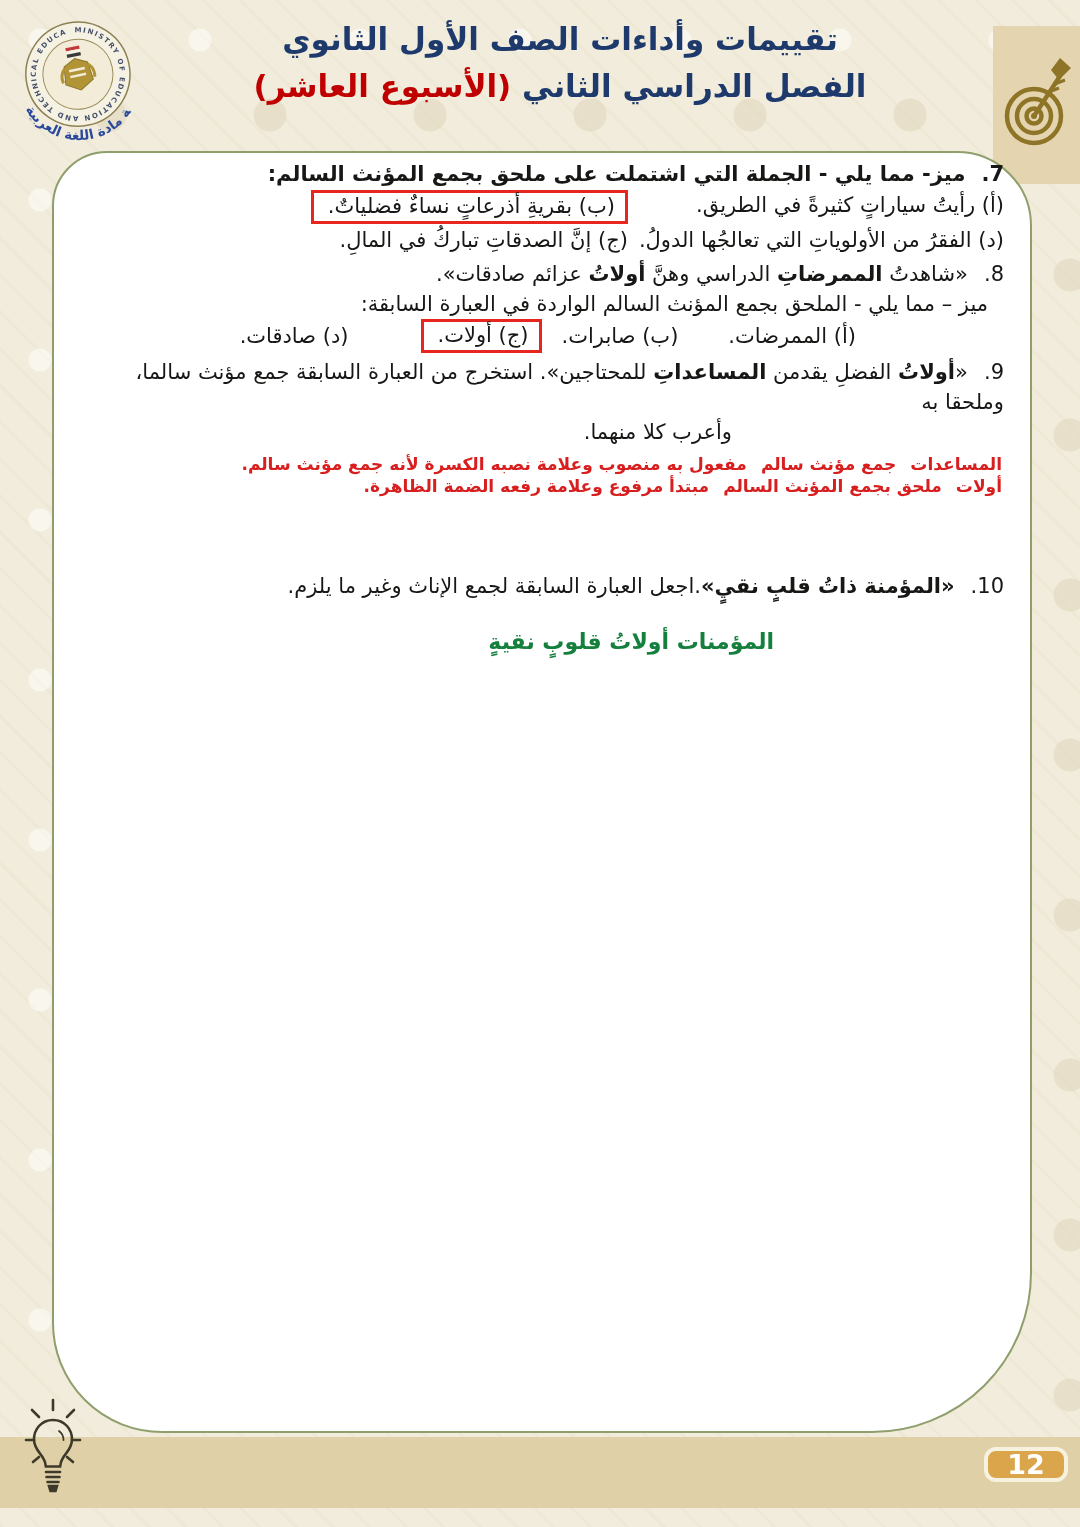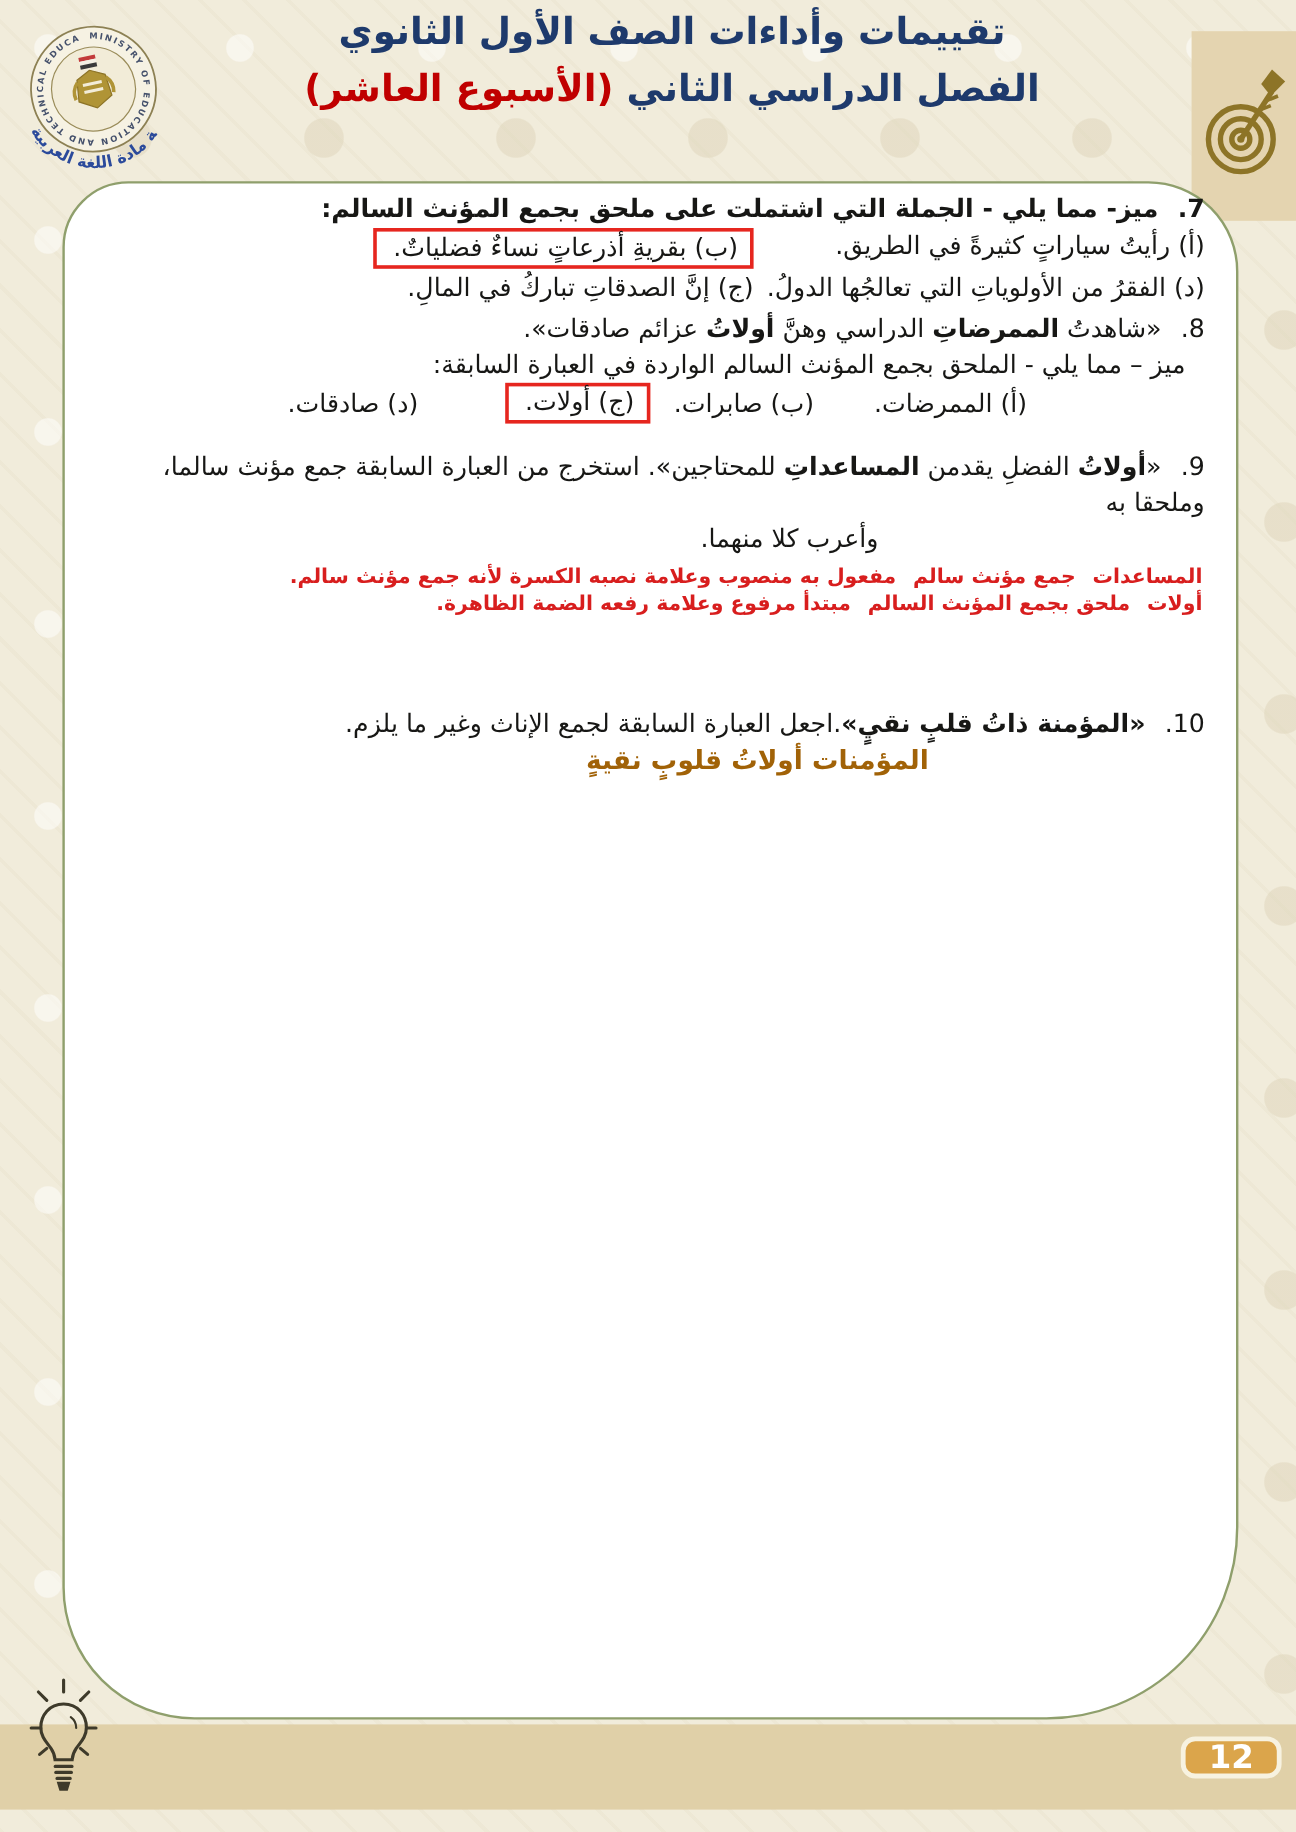--- a/index.html
+++ b/index.html
@@ -10,21 +10,21 @@
     background-color:#f1ecdb;
     background-image:
       radial-gradient(circle at 40px 40px, rgba(255,255,255,0.5) 0 11px, rgba(255,255,255,0) 12px),
       radial-gradient(circle at 110px 115px, rgba(223,214,188,0.55) 0 16px, rgba(223,214,188,0) 17px),
       repeating-linear-gradient(45deg, rgba(228,220,196,0.25) 0 3px, rgba(241,236,219,0) 3px 26px);
     background-size:160px 160px, 160px 160px, auto;
   }
 
   
   .title-wrap{
-    position:absolute; top:4px; left:140px; width:840px;
+    position:absolute; top:16px; left:140px; width:840px;
     direction:rtl; text-align:center; font-weight:bold; color:#1e3a6c;
   }
   .title-line{ font-size:31px; line-height:47px; }
   .title-line .accent{ color:#c00000; }
 
   .corner-block{
     position:absolute; left:993px; top:26px; width:87px; height:158px;
     background:#e4d4b0; display:flex; align-items:center; justify-content:center;
   }
 
@@ -48,32 +48,32 @@
     display:inline-block; border:3.5px solid #e6261f;
     padding:0 10px 2px 14px; line-height:26px;
   }
   .q8{ margin-top:4px; }
   .q8-prompt{ margin-right:16px; }
   .optrow8{ display:flex; margin-right:148px; align-items:center; }
   .optrow8 .o-a{ margin-left:50px; }
   .optrow8 .o-b{ margin-left:20px;text-align:center; }
   .optrow8 .boxwrap{ margin-left:72px; }
 
-  .q9{ margin-top:21px; }
+  .q9{ margin-top:4px; }
   .q9-line2{ margin-right:272px; }
   .ansline{
     display:flex; gap:14px; direction:rtl; margin-right:2px;
     color:#d81e1e; font-weight:bold; font-size:17px; line-height:22px;
   }
   .ansline.first{ margin-top:6px; }
 
   .q10{ margin-top:74px; }
   .q10-answer{
-    margin-top:2px; margin-right:230px;
-    color:#a16207; font-weight:bold; font-size:22px;
+    margin-top:26px; margin-right:230px;
+    color:#15803d; font-weight:bold; font-size:22px;
   }
 
   
   .footer-band{ position:absolute; left:0; top:1437px; width:1080px; height:71px; background:#e0d0a8; }
   .badge{
     position:absolute; left:984px; top:1447px; width:84px; height:35px;
     background:#dba54b; border:4px solid #f7f2e0; border-radius:12px;
     color:#ffffff; font-weight:bold; font-size:27px;
     display:flex; align-items:center; justify-content:center;
   }

